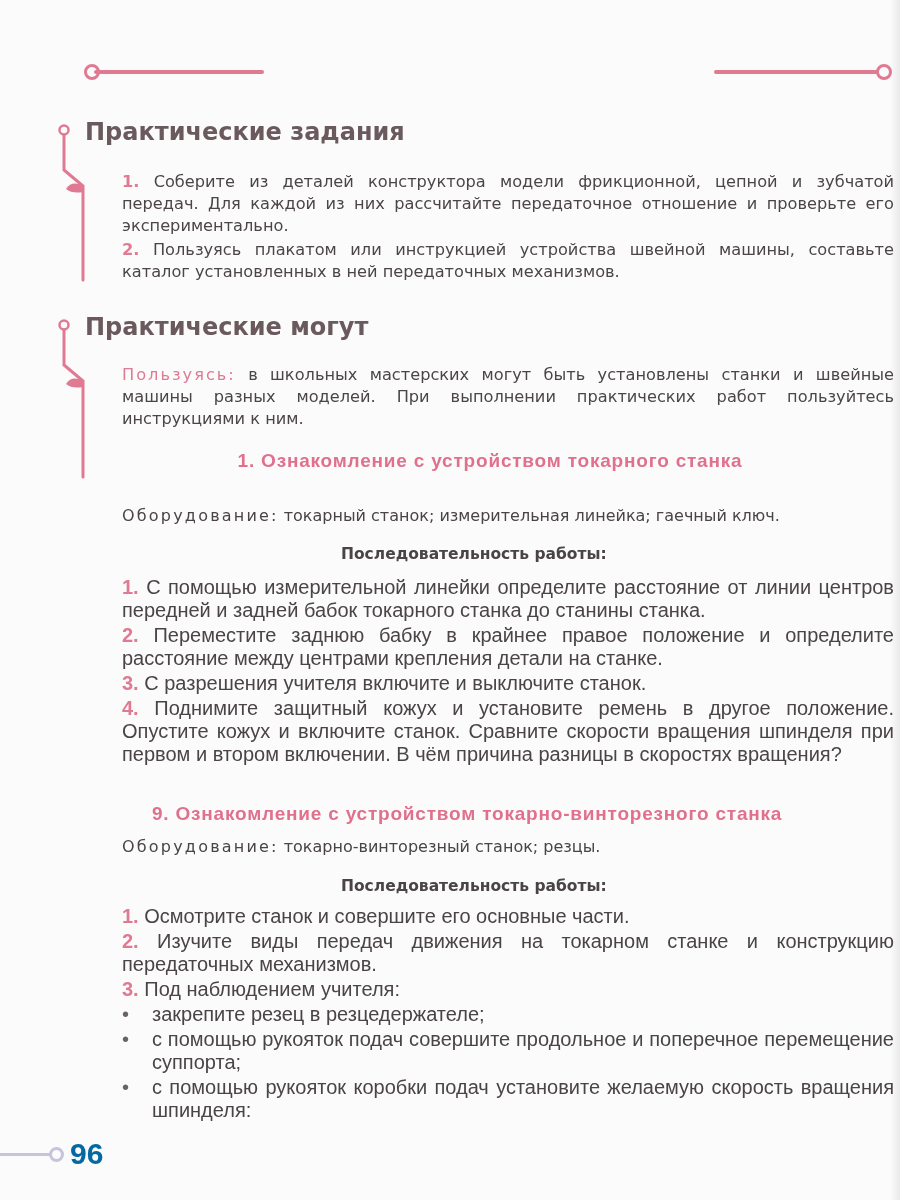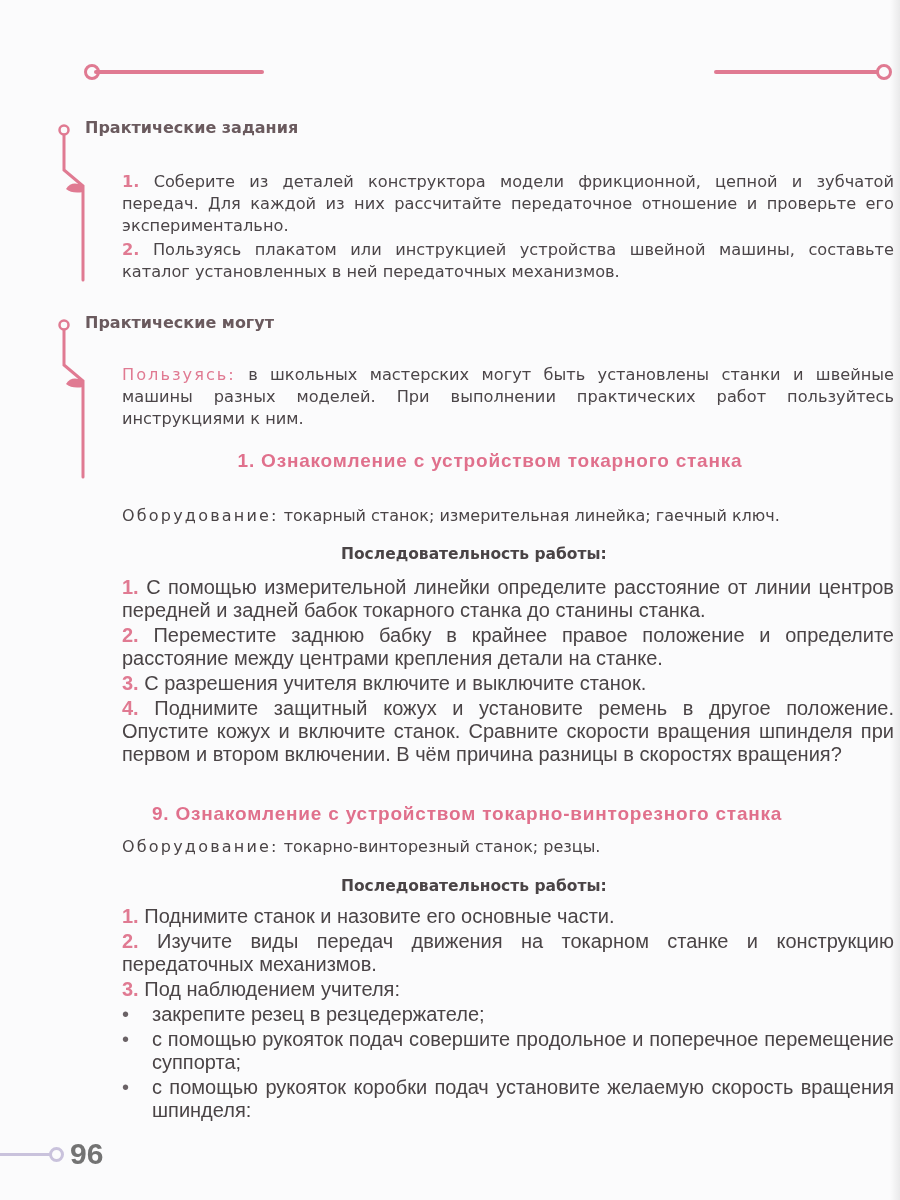--- a/index.html
+++ b/index.html
@@ -24,21 +24,21 @@
       position: absolute; left: 184px; top: 2px; width: 440px; text-align: center;
       font-family: "Liberation Sans", sans-serif; font-weight: bold; font-size: 29px;
       color: #e0708c; letter-spacing: 1.5px;
     }
 
     
     .sec { position: absolute; left: 58px; }
     .sec .ornament { position: absolute; left: 0; top: 0; width: 40px; height: 170px; }
     .sec .heading {
       position: absolute; left: 27px; top: -4px; white-space: nowrap;
-      font-family: "DejaVu Sans", sans-serif; font-weight: bold; font-size: 16px;
+      font-family: "DejaVu Sans", sans-serif; font-weight: bold; font-size: 24px;
       color: #6a5a5e;
     }
 
     .txt {
       position: absolute; font-family: "DejaVu Sans", sans-serif; font-size: 16.2px;
       line-height: 22px; color: #4b4548; text-align: justify; text-align-last: left;
     }
     .num { color: #e07a92; font-weight: bold; }
     .pink { color: #e07a92; letter-spacing: 2px; }
 
@@ -65,21 +65,21 @@
       font-size: 15.5px; color: #4a4446; white-space: nowrap;
     }
 
     .bullet { display: inline-block; width: 30px; color: #6a6266; }
 
     .page-num-wrap { position: absolute; left: 0; top: 1135px; width: 140px; height: 40px; }
     .page-num-wrap .rule { position: absolute; left: 0; top: 18px; width: 50px; height: 3px; background: #c9c2dc; }
     .page-num-wrap .ring { position: absolute; left: 49px; top: 12px; width: 9px; height: 9px; border: 3px solid #c9c2dc; border-radius: 50%; background: #fbfbfc; }
     .page-num-wrap .num-text {
       position: absolute; left: 70px; top: 2px; font-family: "Liberation Sans", sans-serif;
-      font-weight: bold; font-size: 30px; color: #737373;
+      font-weight: bold; font-size: 30px; color: #0369a1;
     }
     .right-shadow { position: absolute; right: 0; top: 0; width: 10px; height: 1200px;
       background: linear-gradient(to right, rgba(0,0,0,0), rgba(0,0,0,0.07)); }
   </style>
 </head>
 <body>
 
 <div class="page">
 
   <div class="top-header">
@@ -144,21 +144,21 @@
   </div>
 
   <div class="equip" style="left:122px; top:837px;">
     <span class="lbl">Оборудование:</span>
     <span>токарно-винторезный станок; резцы.</span>
   </div>
 
   <div class="seq" style="left:341px; top:877px;">Последовательность работы:</div>
 
   <div class="cond" style="left:122px; top:905px; width:772px;">
-    <div><span class="num">1.</span> <span>Поднимите станок и назовите его основные части.</span></div>
+    <div><span class="num">1.</span> <span>Осмотрите станок и совершите его основные части.</span></div>
     <div style="text-align:justify; margin-top:2px;"><span class="num">2.</span> <span>Изучите виды передач движения на токарном станке и конструкцию передаточных механизмов.</span></div>
     <div style="margin-top:2px;"><span class="num">3.</span> <span>Под наблюдением учителя:</span></div>
 
     <div style="display:flex; margin-top:2px;">
       <span class="bullet">•</span>
       <span style="flex:1;">закрепите резец в резцедержателе;</span>
     </div>
     <div style="display:flex; margin-top:2px;">
       <span class="bullet">•</span>
       <span style="flex:1; text-align:justify;">с помощью рукояток подач совершите продольное и поперечное перемещение суппорта;</span>

